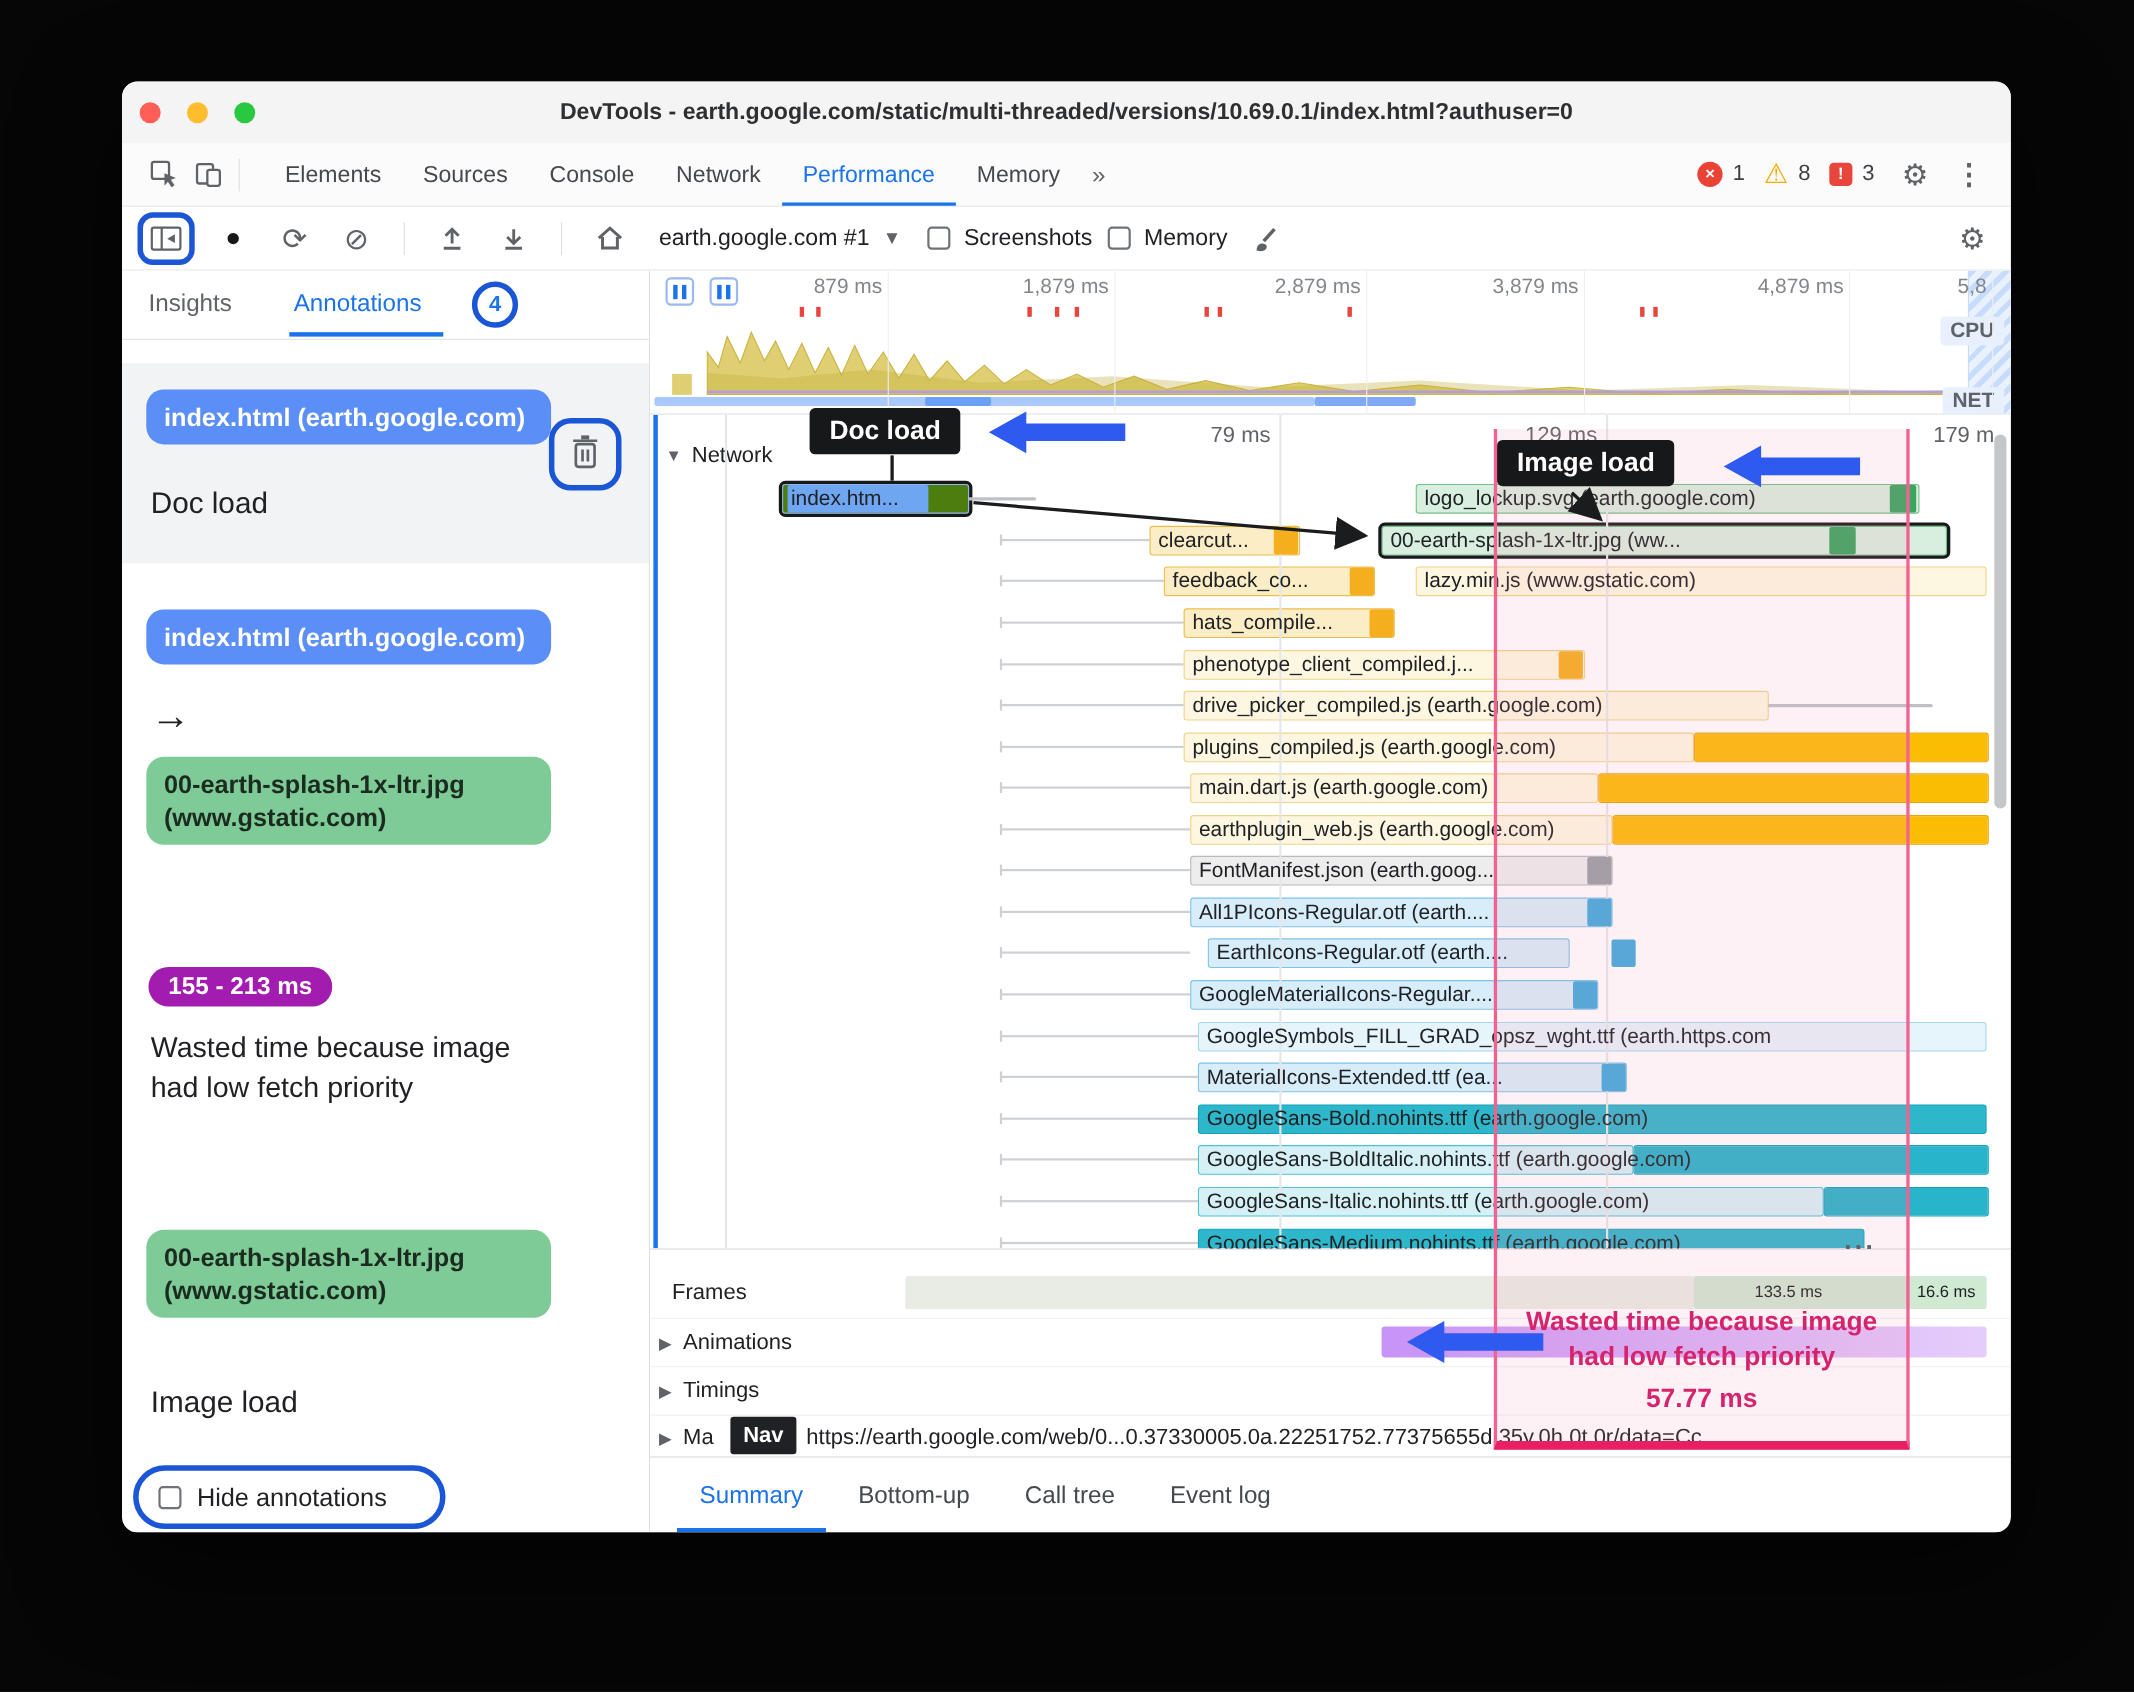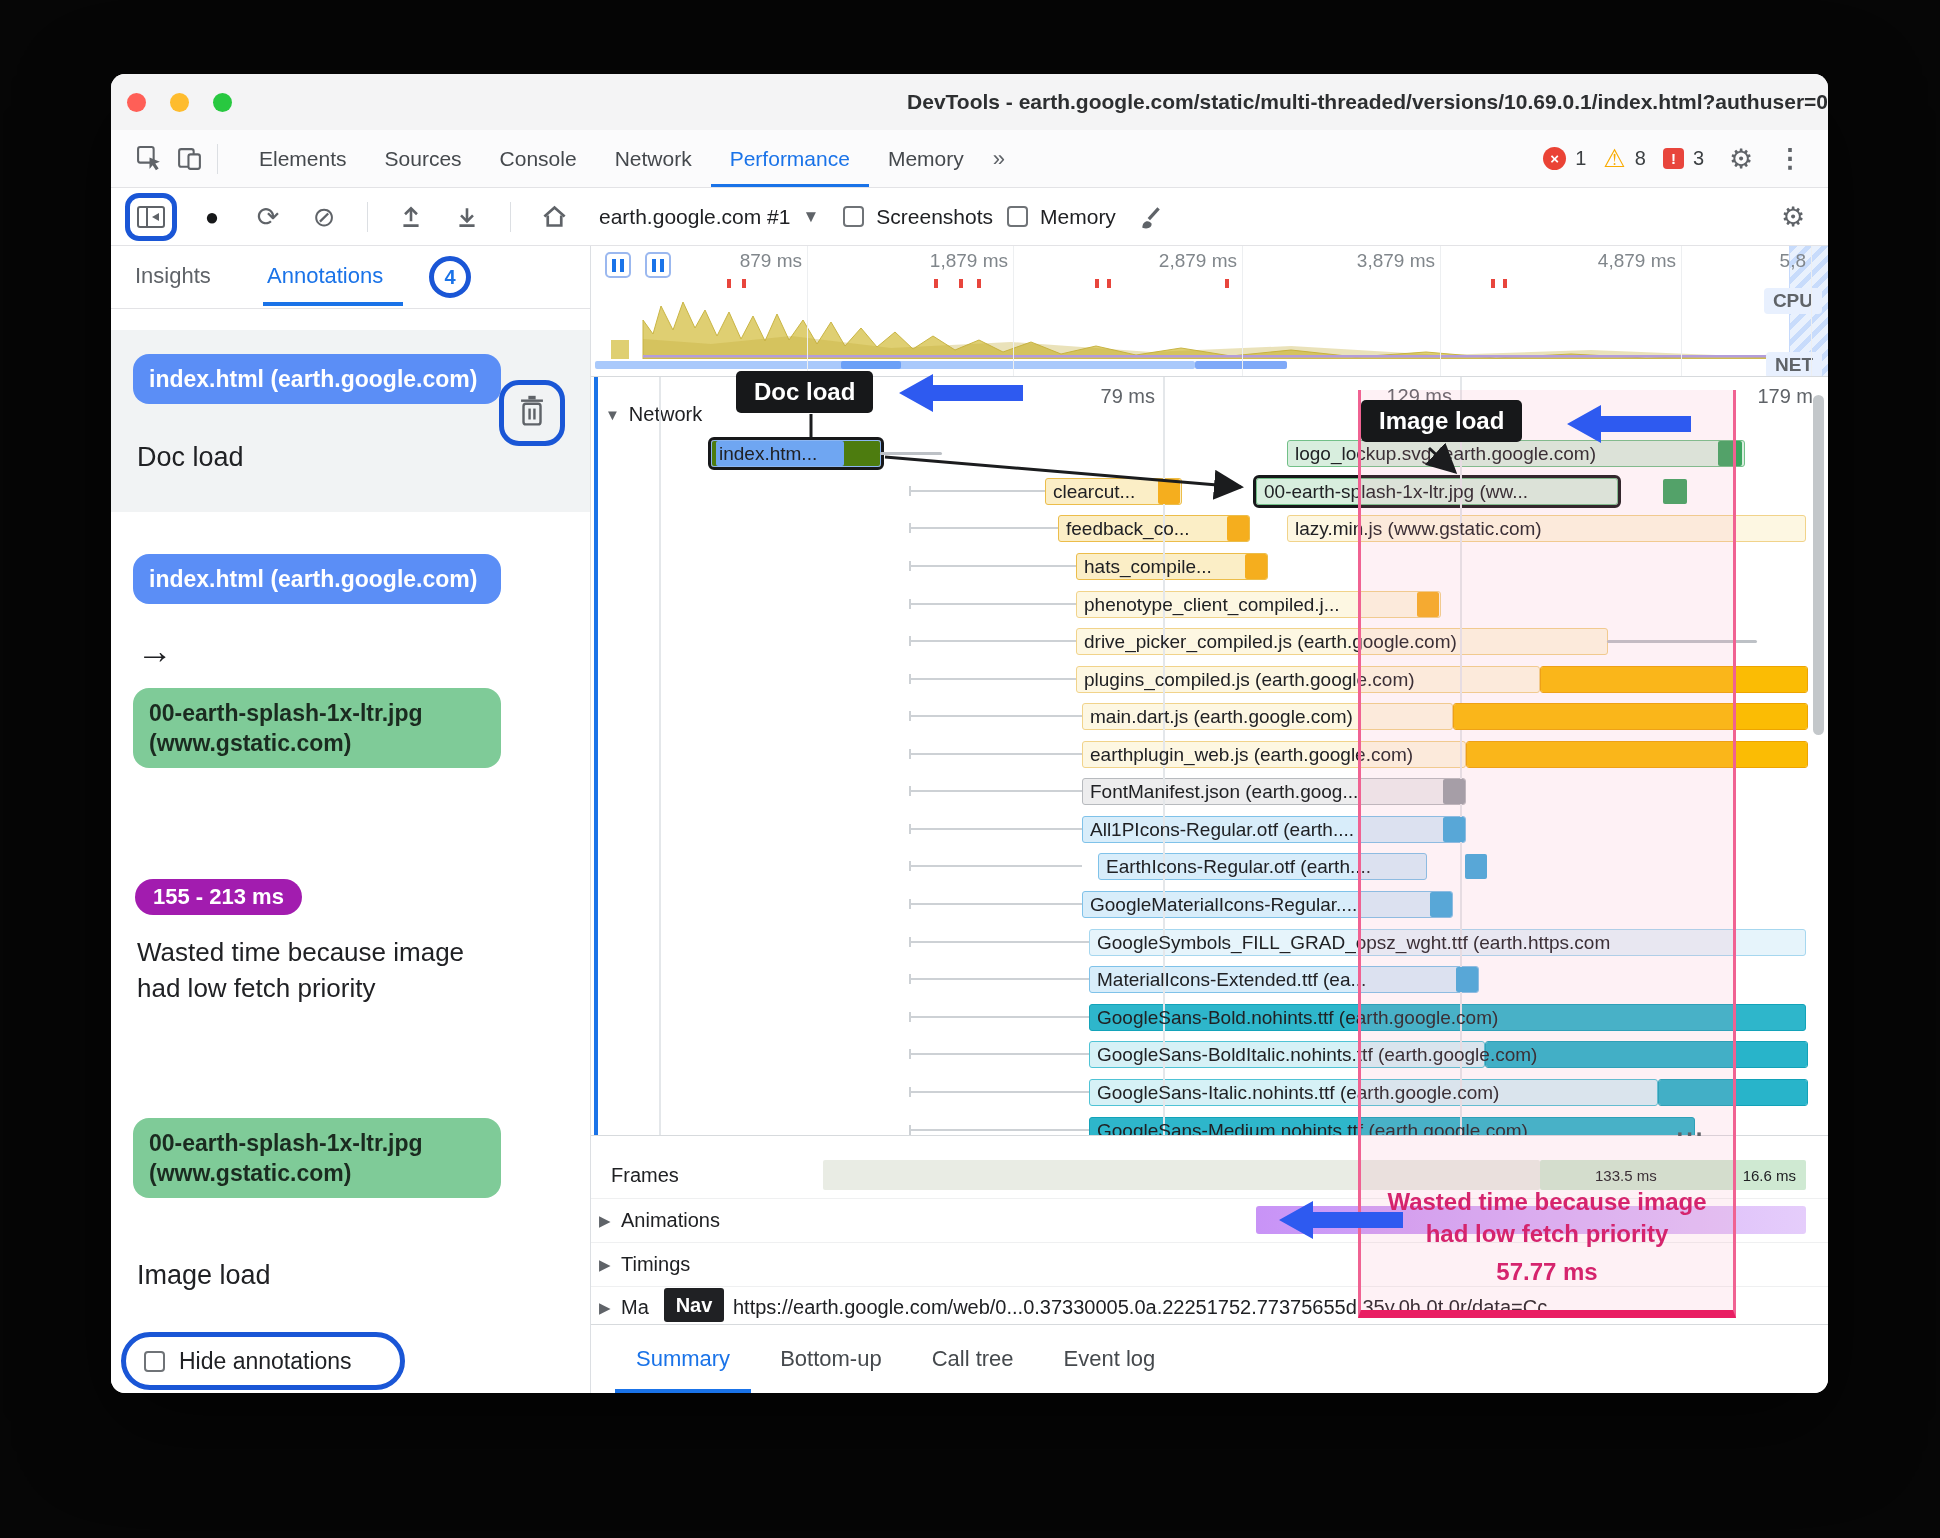--- a/index.html
+++ b/index.html
@@ -3,21 +3,21 @@
 <meta charset="utf-8">
 <style>
   html,body{margin:0;padding:0;background:#060606;}
   .stage{position:relative;width:1940px;height:1538px;overflow:hidden;font-family:"Liberation Sans",sans-serif;}
   .window{position:absolute;left:111px;top:74px;width:1717px;height:1319px;background:#fff;border-radius:14px;overflow:hidden;box-shadow:0 30px 90px rgba(0,0,0,.6);}
   
   .titlebar{position:absolute;left:0;top:0;right:0;height:56px;background:#f4f4f5;border-bottom:1px solid #dcdcdf;display:flex;align-items:center;}
   .traffic{position:absolute;left:16px;top:0;height:56px;display:flex;align-items:center;gap:24px;}
   .tl{width:19px;height:19px;border-radius:50%;display:inline-block;}
   .tl.red{background:#ff5f57;} .tl.yel{background:#febc2e;} .tl.grn{background:#28c840;}
-  .title{width:100%;text-align:right;font-size:21px;font-weight:bold;color:#2d2f31;}
+  .title{width:100%;text-align:center;font-size:21px;font-weight:bold;color:#2d2f31;}
   
   .tabbar{position:absolute;left:0;top:56px;right:0;height:58px;background:#fbfbfc;border-bottom:1px solid #e3e3e6;display:flex;align-items:center;padding:0 18px;box-sizing:border-box;}
   .icnbtn{display:flex;align-items:center;justify-content:center;width:40px;height:40px;color:#5f6368;}
   .tabs{display:flex;margin-left:14px;}
   .tab{padding:0 19px;height:57px;line-height:57px;font-size:21px;color:#45494d;white-space:nowrap;}
   .tab.active{color:#1a73e8;box-shadow:inset 0 -3px 0 #1a73e8;}
   .tab-overflow{font-size:22px;color:#5f6368;padding:0 10px;}
   .badges{margin-left:auto;display:flex;align-items:center;gap:9px;}
   .bicon-err{width:23px;height:23px;border-radius:50%;background:#ea4335;color:#fff;font-size:15px;font-weight:bold;display:flex;align-items:center;justify-content:center;}
   .bicon-warn{color:#f9ab00;font-size:25px;line-height:23px;}
@@ -314,21 +314,21 @@
       <div id="request-layer">
           <div class="req doc sel" style="left: 120px; top: 63px; width: 170px;">
             <i class="seg" style="left: 4px; width: 128px;"></i>
             <i class="tailseg" style="left: 100%; width: 62px;"></i>
             <span class="rlabel">index.htm...</span>
           </div>
           <div class="req img" style="left: 696px; top: 63px; width: 458px;">
             <i class="seg" style="left: 430px; width: 24px;"></i>
             <span class="rlabel">logo_lockup.svg (earth.google.com)</span>
           </div>
-          <div class="req img sel" style="left: 665px; top: 101px; width: 362px;">
+          <div class="req img sel" style="left: 665px; top: 101px; width: 514px;">
             <i class="seg" style="left: 406px; width: 24px;"></i>
             <span class="rlabel">00-earth-splash-1x-ltr.jpg (ww...</span>
           </div>
           <div class="whisker" style="left: 318px; top: 113px; width: 136px;"></div>
           <div class="req js" style="left: 454px; top: 101px; width: 137px;">
             <i class="seg" style="left: 112px; width: 22px;"></i>
             <span class="rlabel">clearcut...</span>
           </div>
           <div class="whisker" style="left: 318px; top: 150px; width: 149px;"></div>
           <div class="req js" style="left: 467px; top: 138px; width: 192px;">

